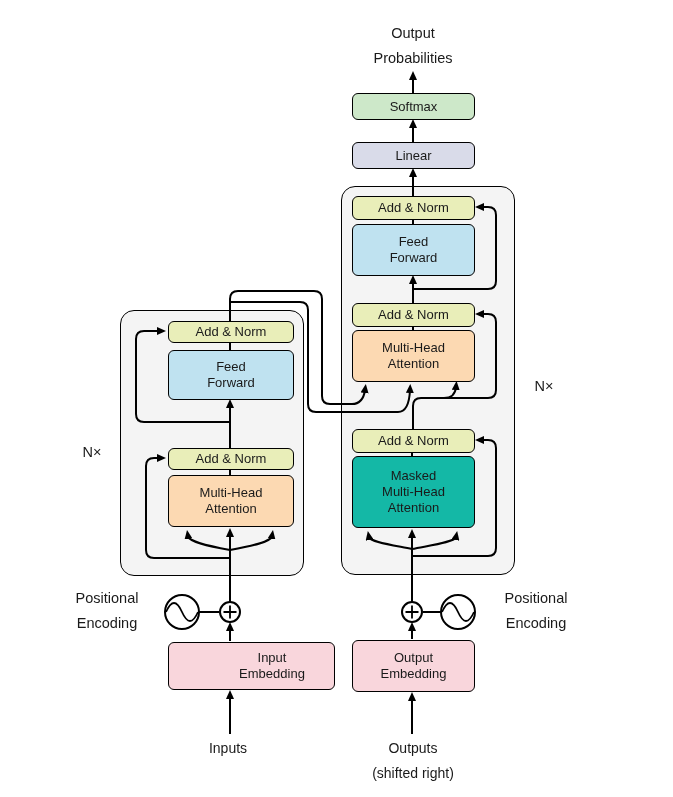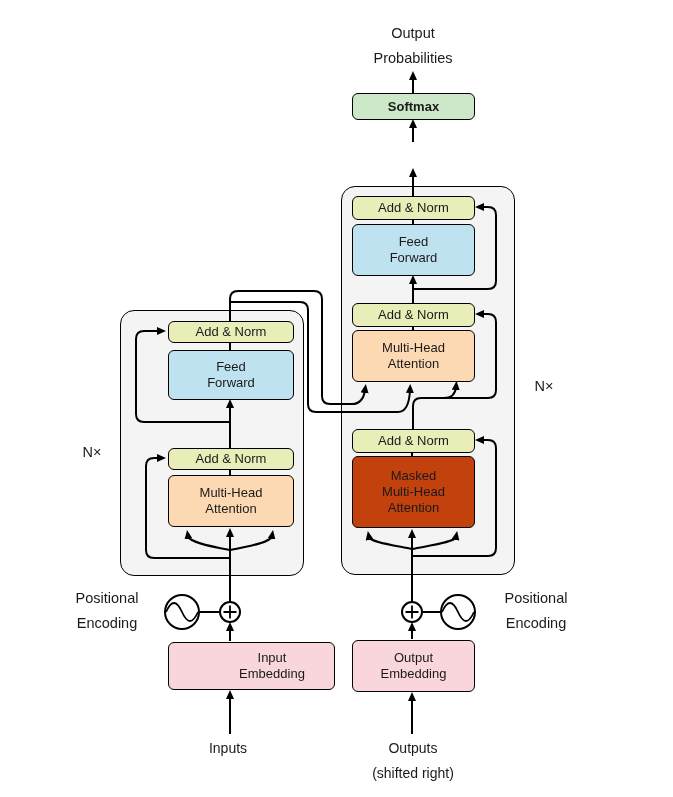--- a/index.html
+++ b/index.html
@@ -115,30 +115,31 @@
       <circle cx="458" cy="612" r="17" fill="#ffffff" stroke="#000" stroke-width="2"></circle>
       <path d="M442 612 Q450 594 458 612 T474 612" fill="none" stroke="#000" stroke-width="1.8"></path>
       <path d="M423 612 L441 612" stroke="#000" stroke-width="2"></path>
       <g>
         <circle cx="412" cy="612" r="10" fill="#ffffff" stroke="#000" stroke-width="2"></circle>
         <path d="M412 605.5 L412 618.5 M405.5 612 L418.5 612" stroke="#000" stroke-width="1.8"></path>
       </g>
     </g>
   </svg>
 
-  <div class="box" style="left: 352px; top: 93px; width: 121px; height: 25px; background-color: rgb(205, 232, 201); font-weight: bold;">Softmax</div>
+  <div class="box" style="left: 352px; top: 93px; width: 121px; height: 25px; background-color: rgb(205, 232, 201);">Softmax</div>
+  <div class="box" style="left: 352px; top: 142px; width: 121px; height: 25px; background-color: rgb(217, 219, 233);">Linear</div>
 
   <div class="box" style="left: 352px; top: 196px; width: 121px; height: 22px; background-color: rgb(233, 238, 185);">Add &amp; Norm</div>
   <div class="box" style="left: 352px; top: 224px; width: 121px; height: 50px; background-color: rgb(191, 226, 240);">Feed
 Forward</div>
   <div class="box" style="left: 352px; top: 303px; width: 121px; height: 22px; background-color: rgb(233, 238, 185);">Add &amp; Norm</div>
   <div class="box" style="left: 352px; top: 330px; width: 121px; height: 50px; background-color: rgb(252, 217, 178);">Multi-Head
 Attention</div>
   <div class="box" style="left: 352px; top: 429px; width: 121px; height: 22px; background-color: rgb(233, 238, 185);">Add &amp; Norm</div>
-  <div class="box" style="left: 352px; top: 456px; width: 121px; height: 70px; background-color: #c2410c;">Masked
+  <div class="box" style="left: 352px; top: 456px; width: 121px; height: 70px; background-color: #14b8a6;">Masked
 Multi-Head
 Attention</div>
 
   <div class="box" style="left: 168px; top: 321px; width: 124px; height: 20px; background-color: rgb(233, 238, 185);">Add &amp; Norm</div>
   <div class="box" style="left: 168px; top: 350px; width: 124px; height: 48px; background-color: rgb(191, 226, 240);">Feed
 Forward</div>
   <div class="box" style="left: 168px; top: 448px; width: 124px; height: 20px; background-color: rgb(233, 238, 185);">Add &amp; Norm</div>
   <div class="box" style="left: 168px; top: 475px; width: 124px; height: 50px; background-color: rgb(252, 217, 178);">Multi-Head
 Attention</div>
 

